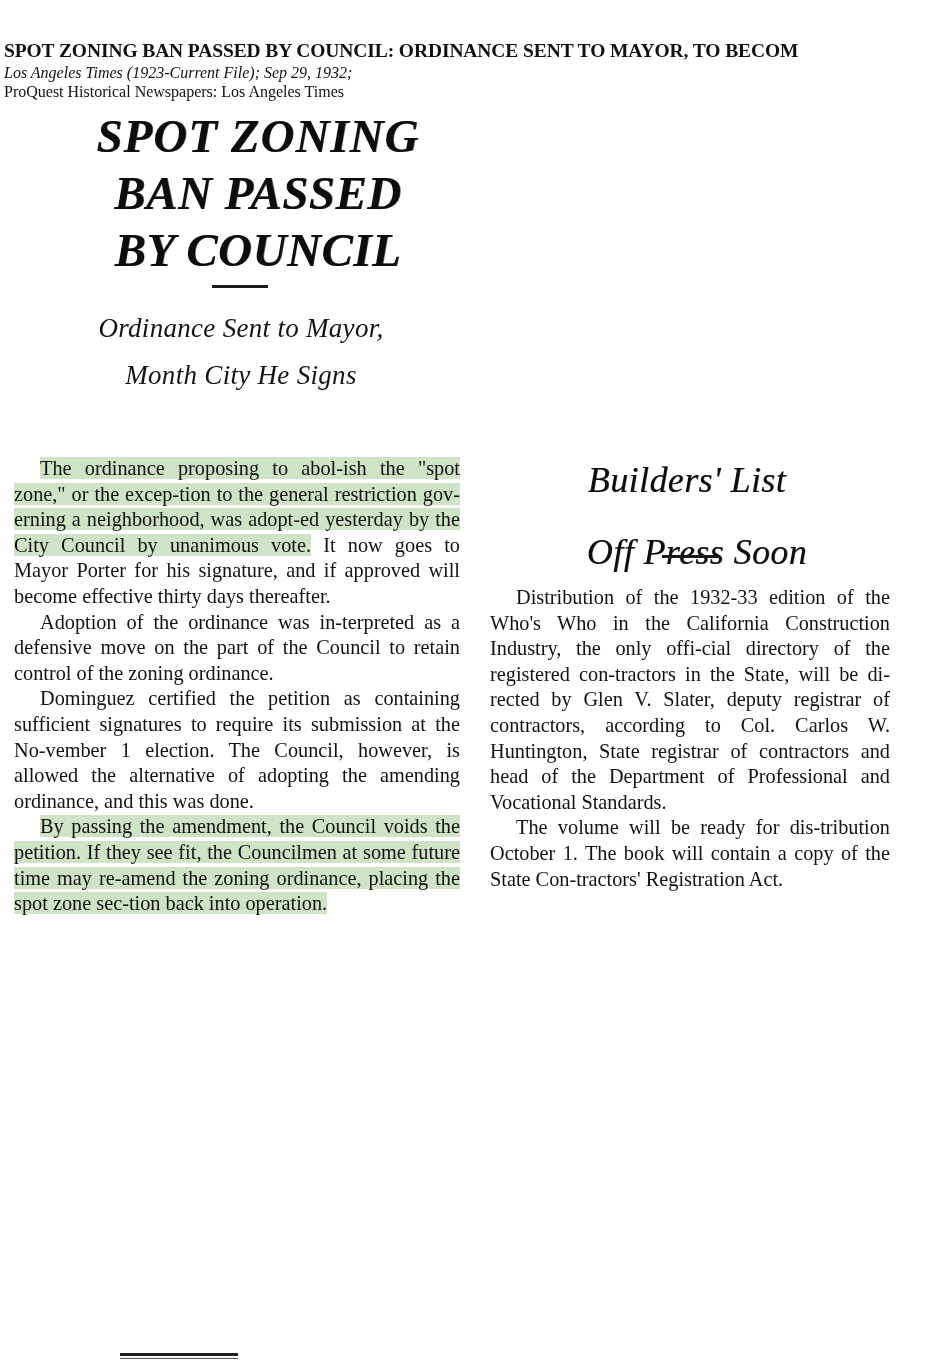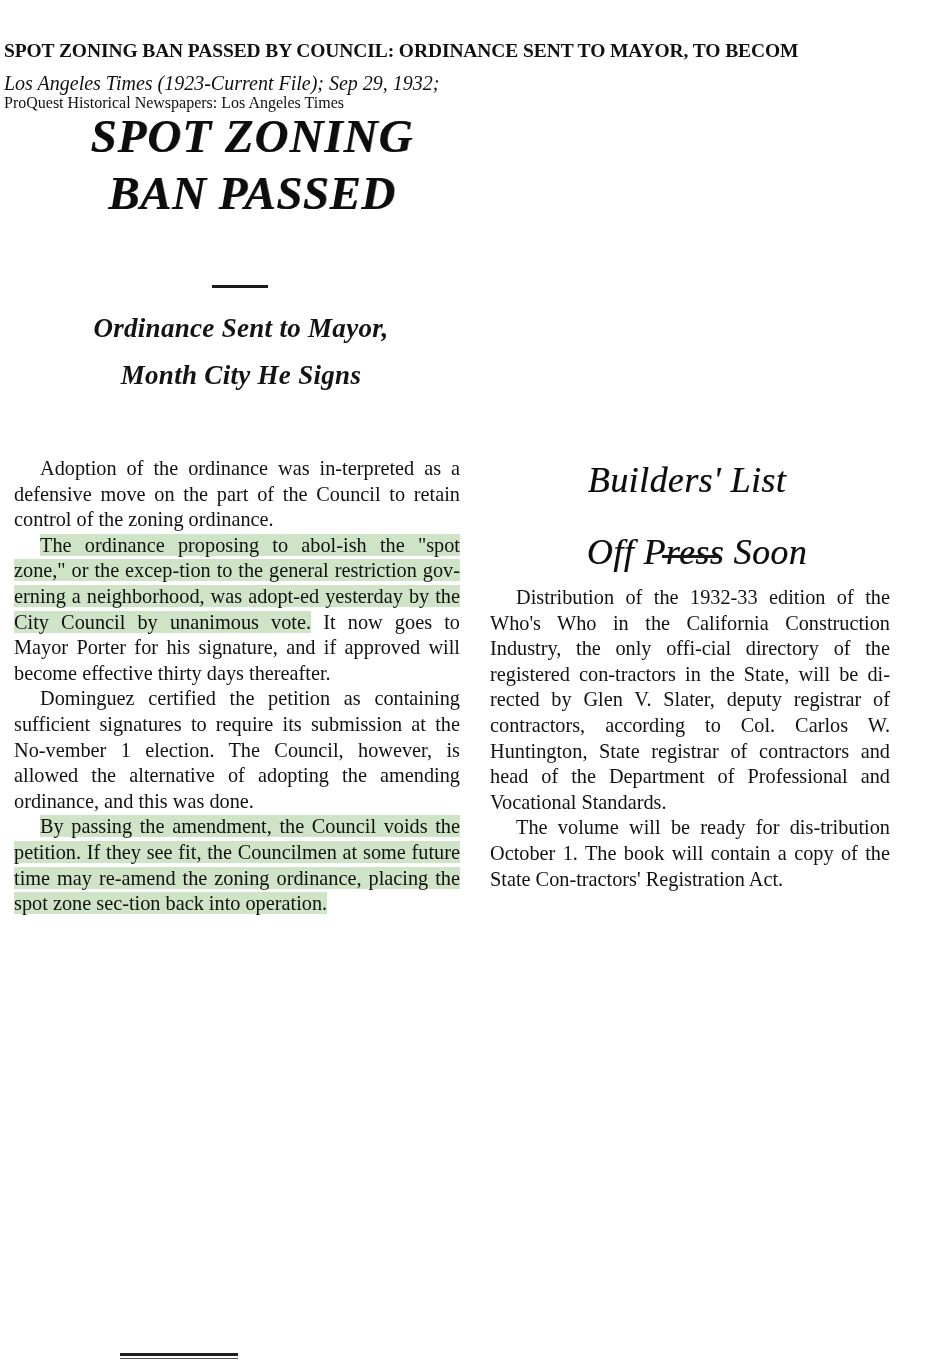--- a/index.html
+++ b/index.html
@@ -28,23 +28,23 @@
     font-weight: bold;
     font-size: 19.5px;
     line-height: 22px;
     white-space: nowrap;
     overflow: hidden;
     letter-spacing: -0.1px;
     margin-top: 36px;
   }
   .pq-source {
     font-style: italic;
-    font-size: 20px;
+    font-size: 16px;
     line-height: 19px;
-    margin-top: 12px;
+    margin-top: 1px;
   }
   .pq-db {
     font-size: 16px;
     line-height: 19px;
   }
   .pq-page {
     font-size: 15px;
     line-height: 18px;
   }
 
@@ -53,21 +53,21 @@
     position: absolute;
     left: 0;
     top: 100px;
     width: 947px;
     height: 1261px;
   }
 
   
   .headline {
     position: absolute;
-    left: 17px;
+    left: 23px;
     top: 8px;
     width: 470px;
     text-align: center;
     font-family: "Liberation Serif", serif;
     font-weight: bold;
     font-style: italic;
     font-size: 47px;
     line-height: 57px;
     letter-spacing: 1px;
     color: #0d0d0d;
@@ -87,21 +87,21 @@
 
   
   .deck {
     position: absolute;
     left: 10px;
     top: 205px;
     width: 462px;
     text-align: center;
     font-family: "Liberation Serif", serif;
     font-style: italic;
-    font-weight: bold;
+    font-weight: normal;
     font-size: 27px;
     line-height: 47px;
     color: #141414;
     letter-spacing: 0.3px;
   }
   .deck .deck-line { display: block; white-space: nowrap; }
 
   
   .col {
     position: absolute;
@@ -168,32 +168,33 @@
   <div class="pq-title">SPOT ZONING BAN PASSED BY COUNCIL: ORDINANCE SENT TO MAYOR, TO BECOM</div>
   <div class="pq-source">Los Angeles Times (1923-Current File); Sep 29, 1932;</div>
   <div class="pq-db">ProQuest Historical Newspapers: Los Angeles Times</div>
 </div>
 
 <div class="clip">
 
   <div class="headline">
     <span class="hl-line l1">SPOT ZONING</span>
     <span class="hl-line l2">BAN PASSED</span>
+    <span class="hl-line l3">BY COUNCIL</span>
   </div>
 
   <div class="rule-short rule-head"></div>
 
   <div class="deck">
     <span class="deck-line">Ordinance Sent to Mayor,</span>
     <span class="deck-line">Month City He Signs</span>
   </div>
 
   <div class="col col-left">
+    <p class="para"><span class="hl-green">The ordinance proposing to abol-ish the "spot zone," or the excep-tion to the general restriction gov-erning a neighborhood, was adopt-ed yesterday by the City Council by unanimous vote.</span><span> It now goes to Mayor Porter for his signature, and if approved will   become effective thirty days thereafter.</span></p>
     <p class="para">Adoption of the ordinance was in-terpreted as a defensive move on the part of the Council to retain control of the zoning ordinance.</p>
-    <p class="para"><span class="hl-green">The ordinance proposing to abol-ish the "spot zone," or the excep-tion to the general restriction gov-erning a neighborhood, was adopt-ed yesterday by the City Council by unanimous vote.</span><span> It now goes to Mayor Porter for his signature, and if approved will   become effective thirty days thereafter.</span></p>
     <p class="para">Dominguez  certified  the  petition as  containing  sufficient  signatures to require its submission at the No-vember 1 election.   The   Council, however, is allowed the alternative of adopting the amending ordinance, and this was done.</p>
     <p class="para"><span class="hl-green">By passing the amendment, the Council voids the petition. If they see fit, the Councilmen at some future time may re-amend the zoning ordinance, placing the spot zone sec-tion back into operation.</span></p>
   </div>
 
   <div class="sub-headline">
     <span class="shl-line s1">Builders' List</span>
     <span class="shl-line s2">Off Press Soon</span>
   </div>
   <div class="rule-short rule-sub"></div>
 

